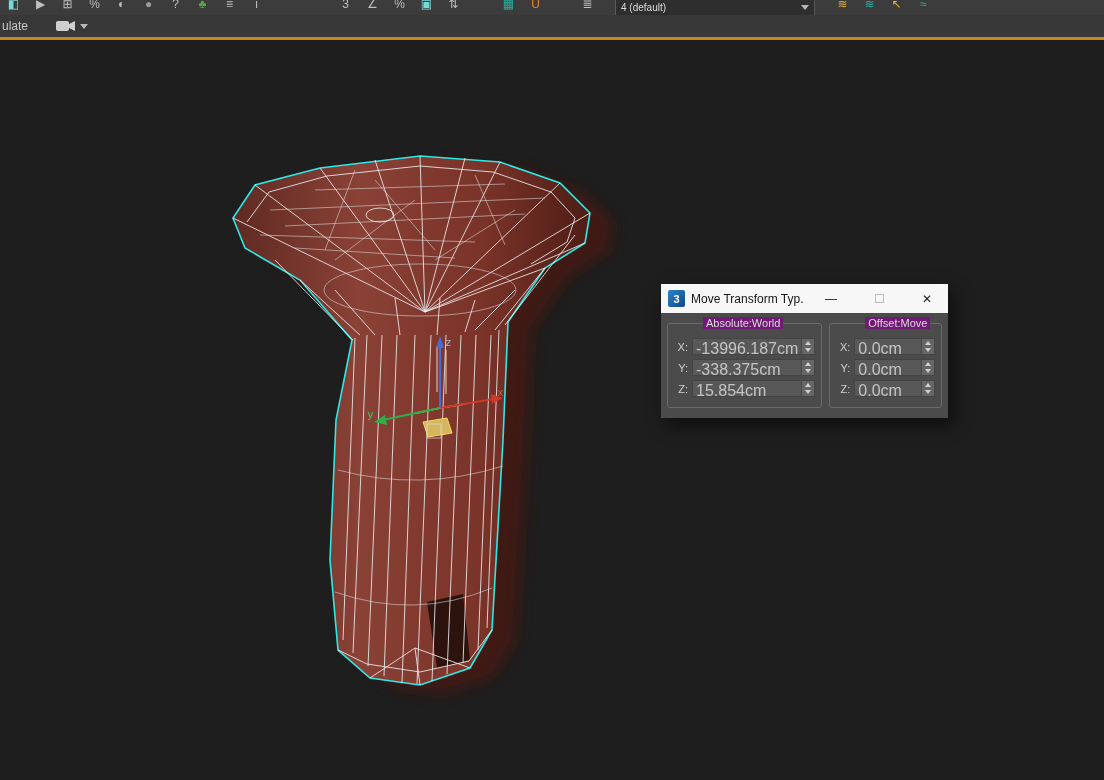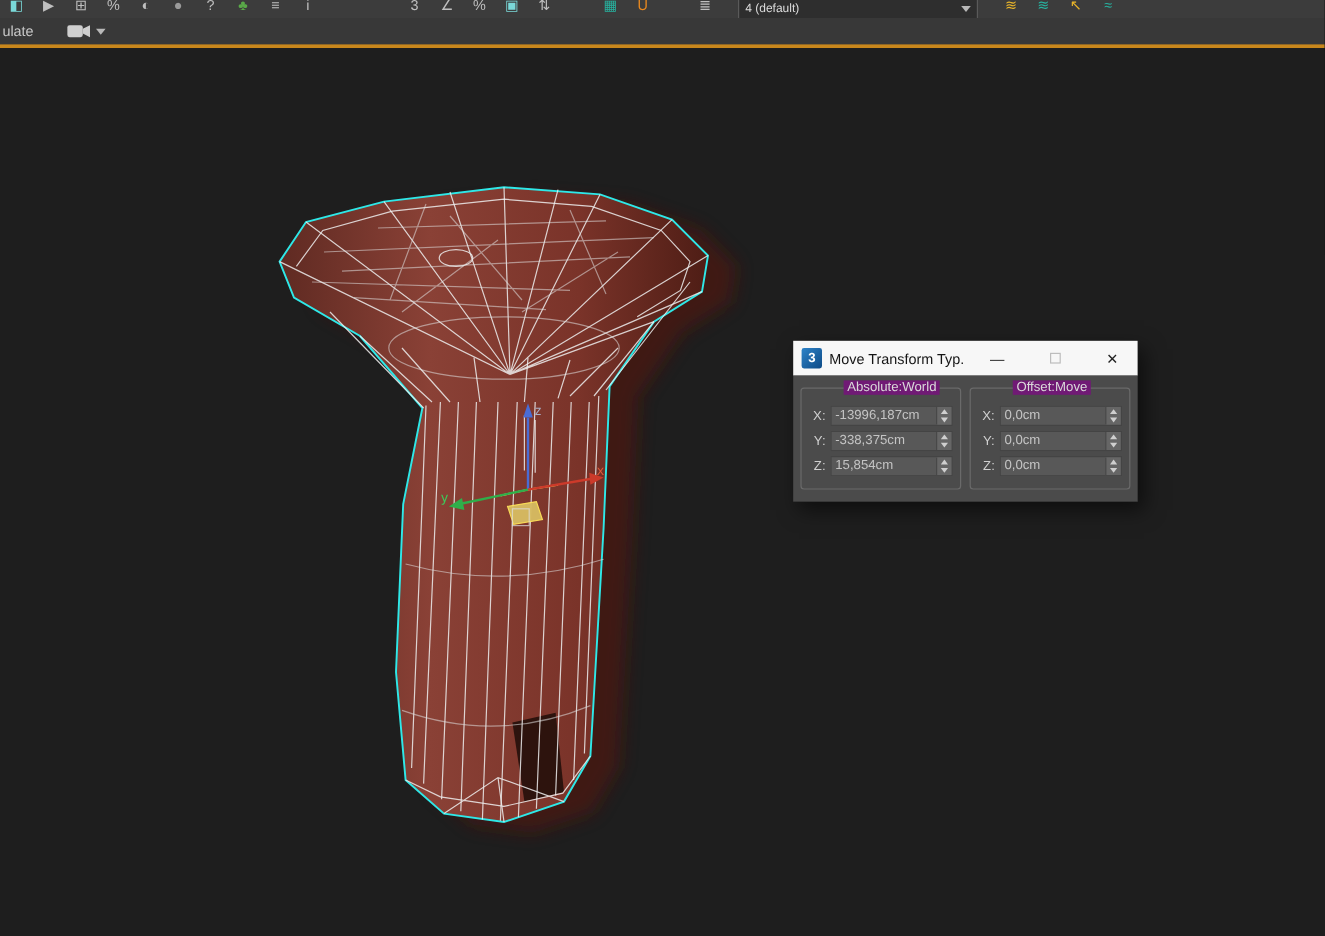--- a/index.html
+++ b/index.html
@@ -79,21 +79,21 @@
   .group-label {
     position:absolute; top:-7px; left:6px; background:#701a75;
     padding:0 3px; font-size:11px; color:#dadada; white-space:nowrap;margin-left:29px;
   }
   .trow { display:flex; align-items:center; gap:4px; margin:4px 0; }
   .axis { width:14px; text-align:right; font-size:11px; color:#d0d0d0; }
   .field {
     flex:1; height:17px; background:#585858; border:1px solid #444;
     display:flex; align-items:stretch; overflow:hidden;
   }
-  .field .val { flex:1; font-size:11px; color:#c4c4c4; padding:1px 3px 0; white-space:nowrap; overflow:hidden; }
+  .field .val { flex:1; font-size:16px; color:#c4c4c4; padding:1px 3px 0; white-space:nowrap; overflow:hidden; }
   .spinner { width:13px; border-left:1px solid #484848; display:flex; flex-direction:column; background:#666; }
   .sp { flex:1; display:flex; align-items:center; justify-content:center; }
   .sp.up::after { content:""; width:0; height:0; border-left:3px solid transparent; border-right:3px solid transparent; border-bottom:4px solid #cfcfcf; }
   .sp.dn::after { content:""; width:0; height:0; border-left:3px solid transparent; border-right:3px solid transparent; border-top:4px solid #cfcfcf; }
 </style>
 </head>
 <body>
 
 <div class="screen">
 

